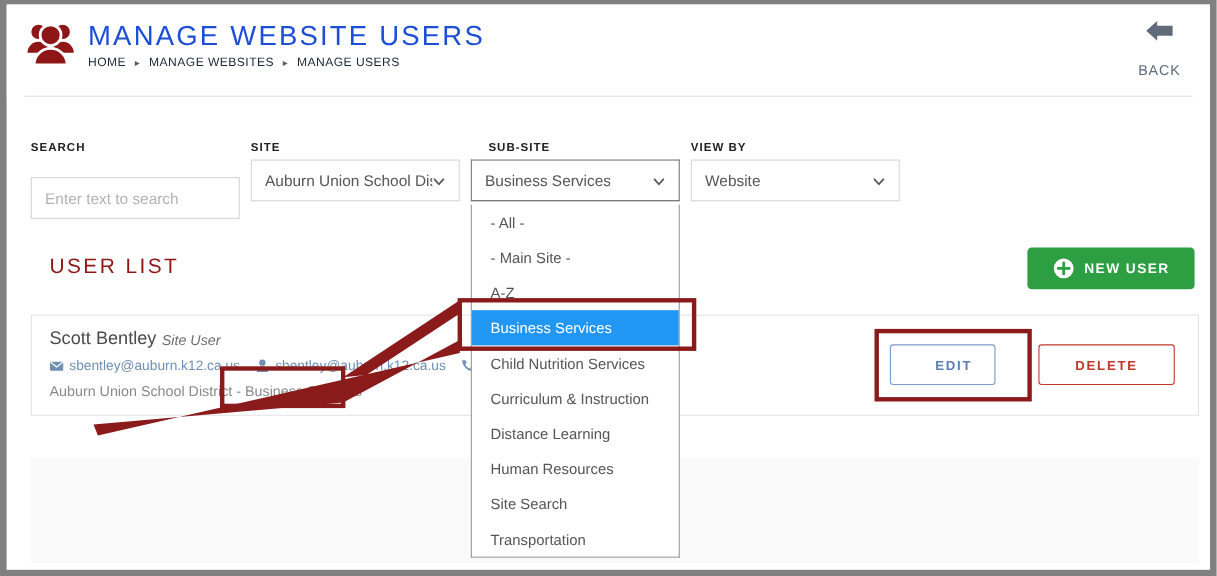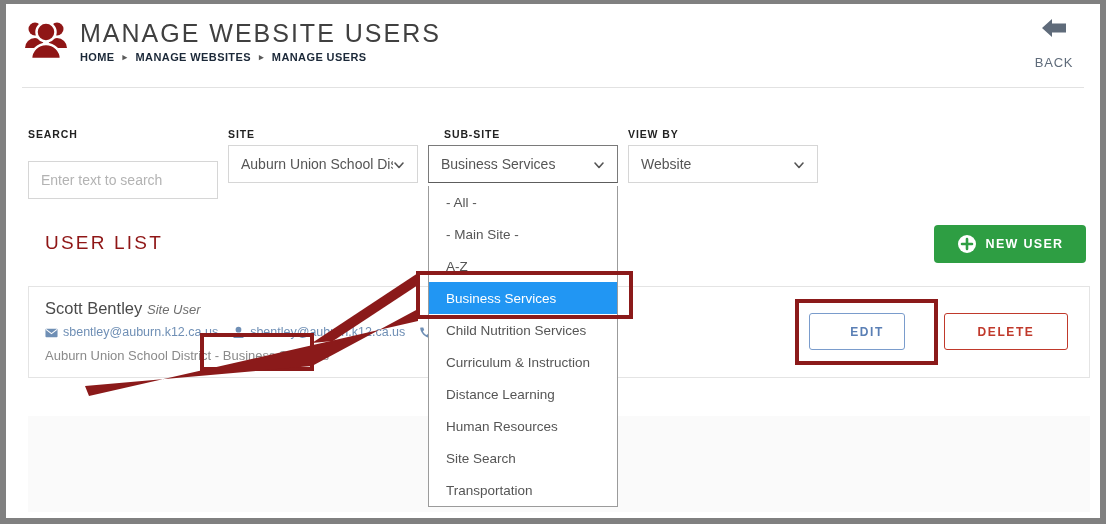--- a/index.html
+++ b/index.html
@@ -16,25 +16,25 @@
     width:1094px; height:514px;
     background:#ffffff;
     overflow:hidden;
   }
 
   
   #header { position:absolute; left:0; top:0; width:1094px; height:84px; background:#fff; }
   #logo-icon { position:absolute; left:16px; top:14px; width:48px; height:44px; }
   #title-block { position:absolute; left:74px; top:14px; }
   #page-title {
-    font-size:25px; letter-spacing:2.0px; color:#404040;
+    font-size:25px; letter-spacing:2.0px; color:#1d4ed8;
     font-weight:400; line-height:30px; white-space:nowrap;
     font-family:"Liberation Sans", sans-serif;
   }
-  #breadcrumb { margin-top:3px; font-size:11px; font-weight:bold; color:#1b2838;
+  #breadcrumb { margin-top:3px; font-size:11px; font-weight:normal; color:#1b2838;
                 letter-spacing:0.4px; white-space:nowrap; display:flex; align-items:center; }
   #breadcrumb .crumb { display:inline-block; }
   #breadcrumb .sep { display:inline-block; margin:0 8px; color:#5a5a5a; font-size:9px; }
 
   #back-button { position:absolute; right:14px; top:12px; width:64px; text-align:center;
                  cursor:pointer; }
   #back-button .arrow { display:block; margin:0 auto; }
   #back-button .blabel { display:block; margin-top:11px; font-size:13px; color:#5f6b7a;
                          letter-spacing:0.8px; }
 

